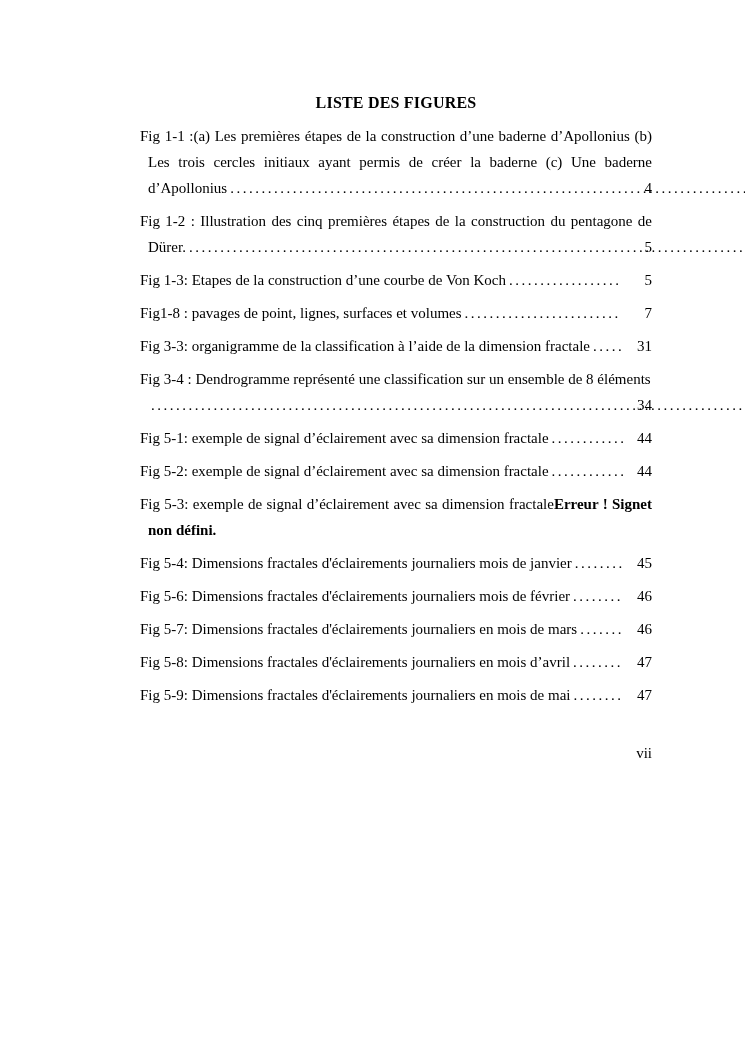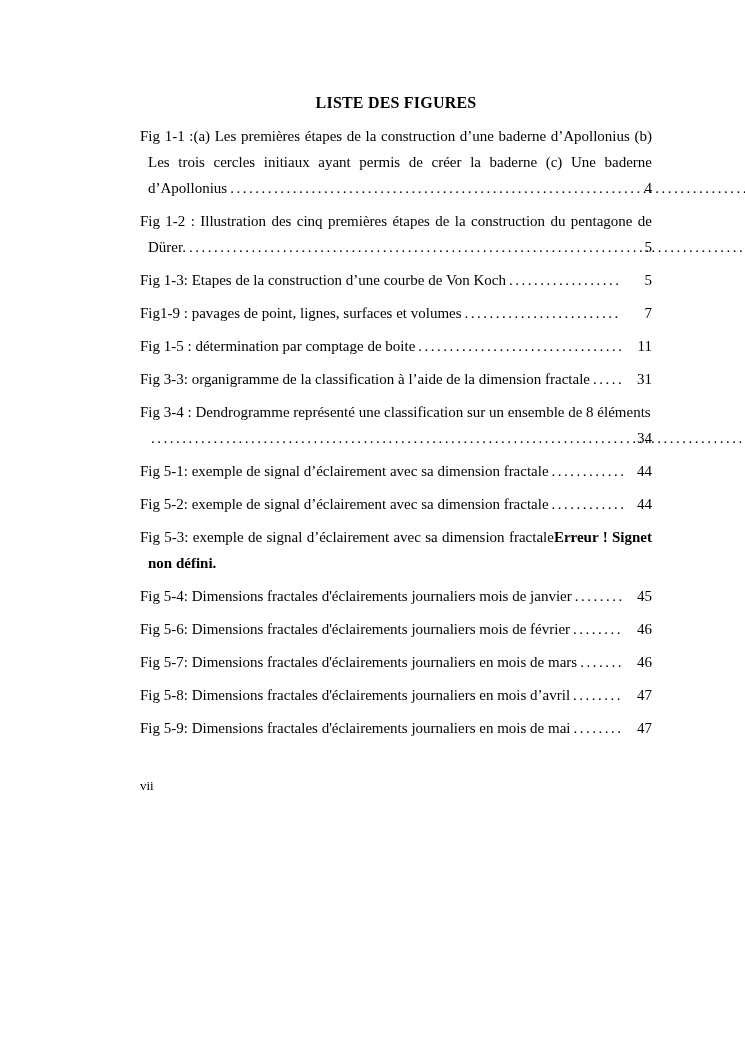--- a/index.html
+++ b/index.html
@@ -44,43 +44,42 @@
     padding-left: 3px;
     white-space: normal;
   }
   .pagenum {
     position: absolute;
     right: 0;
     bottom: 0;
     text-indent: 0;
   }
   .footer {
-    font-size: 13px;
+    font-size: 15px;
     line-height: 26px;
-    text-align: left;
+    text-align: right;
     margin-top: 32px;
     width: 512px;
   }
 </style>
 </head>
 <body>
 
 <div class="page">
   <div class="content">
     <h1 class="doc-title">LISTE DES FIGURES</h1>
     <div>
   <p class="entry"><span class="label">Fig 1-1 :(a) Les premières étapes de la construction d’une baderne d’Apollonius (b) Les trois cercles initiaux ayant permis de créer la baderne (c) Une baderne d’Apollonius</span><span class="leader">....................................................................................................................................................................................................................................................................................................................................................................................................................................................................................................................................................................................................................</span><span class="pagenum">4</span></p>
 
   <p class="entry"><span class="label">Fig 1-2 : Illustration des cinq premières étapes de la construction du pentagone de Dürer.</span><span class="leader">....................................................................................................................................................................................................................................................................................................................................................................................................................................................................................................................................................................................................................</span><span class="pagenum">5</span></p>
 
   <p class="entry"><span class="label">Fig 1-3: Etapes de la construction d’une courbe de Von Koch</span><span class="leader">..................</span><span class="pagenum">5</span></p>
 
-  <p class="entry"><span class="label">Fig1-9 : pavages de point, lignes, surfaces et volumes</span><span class="leader">.........................</span><span class="pagenum">7</span></p>
+  <p class="entry"><span class="label">Fig1-8 : pavages de point, lignes, surfaces et volumes</span><span class="leader">.........................</span><span class="pagenum">7</span></p>
 
-  <p class="entry"><span class="label">Fig 1-5 : détermination par comptage de boite</span><span class="leader">.................................</span><span class="pagenum">11</span></p>
 
 
 
 
   <p class="entry"><span class="label">Fig 3-3: organigramme de la classification à l’aide de la dimension fractale</span><span class="leader">.....</span><span class="pagenum">31</span></p>
 
 
   <p class="entry"><span class="label">Fig 3-4 : Dendrogramme représenté une classification sur un ensemble de 8 éléments</span><br><span class="leader">....................................................................................................................................................................................................................................................................................................................................................................................................................................................................................................................................................................................................................</span><span class="pagenum">34</span></p>
 
   <p class="entry"><span class="label">Fig 5-1: exemple de signal d’éclairement avec sa dimension fractale</span><span class="leader">............</span><span class="pagenum">44</span></p>

